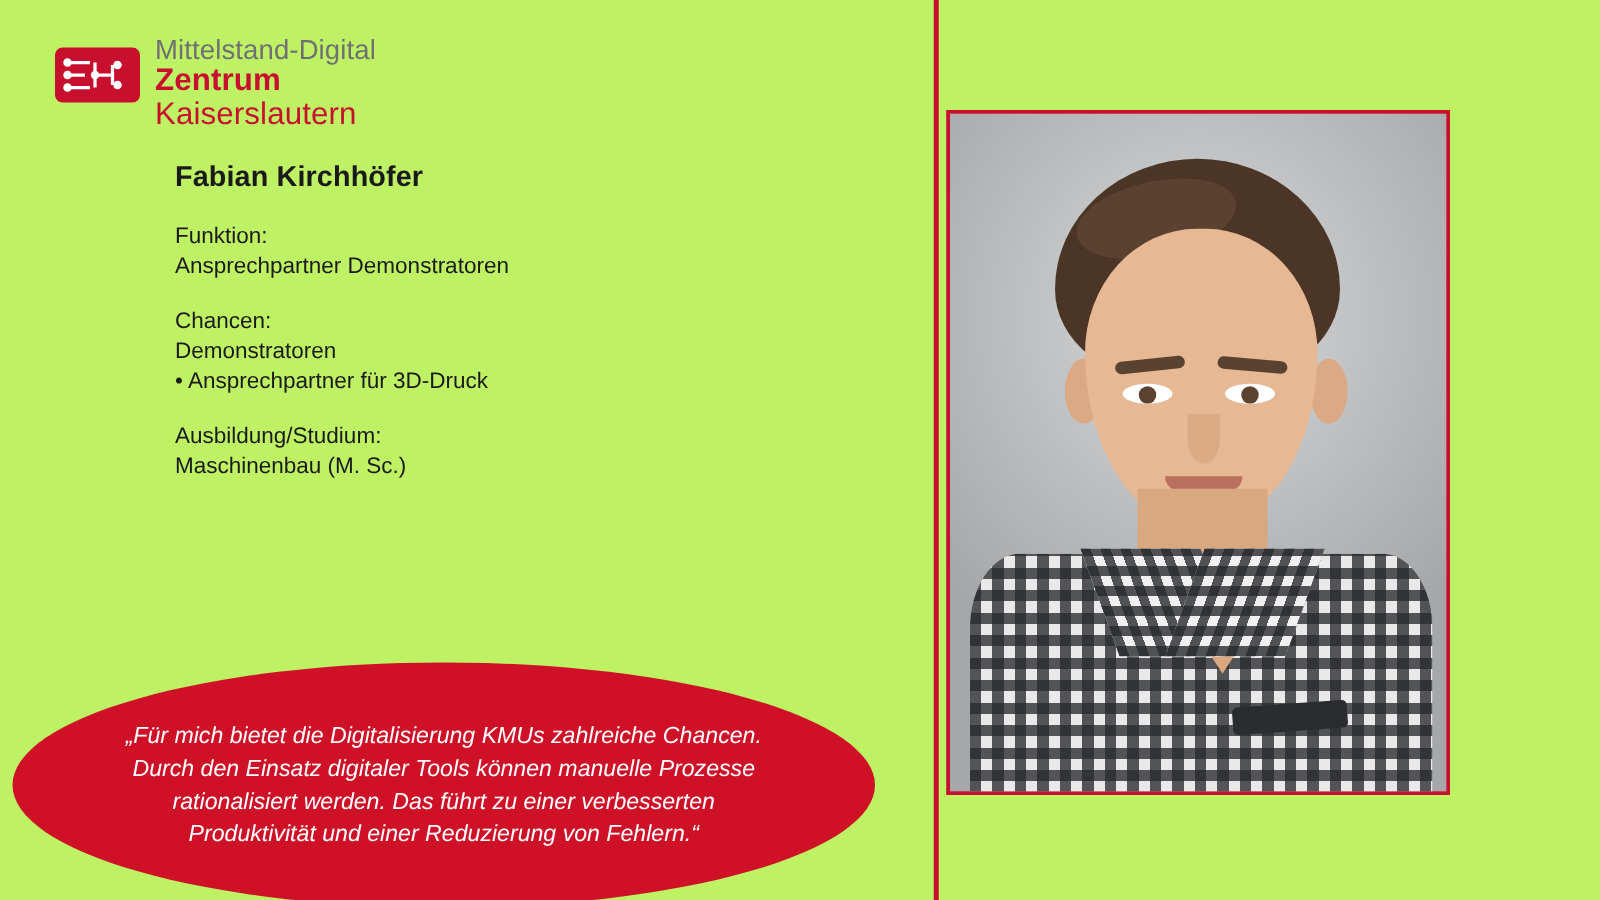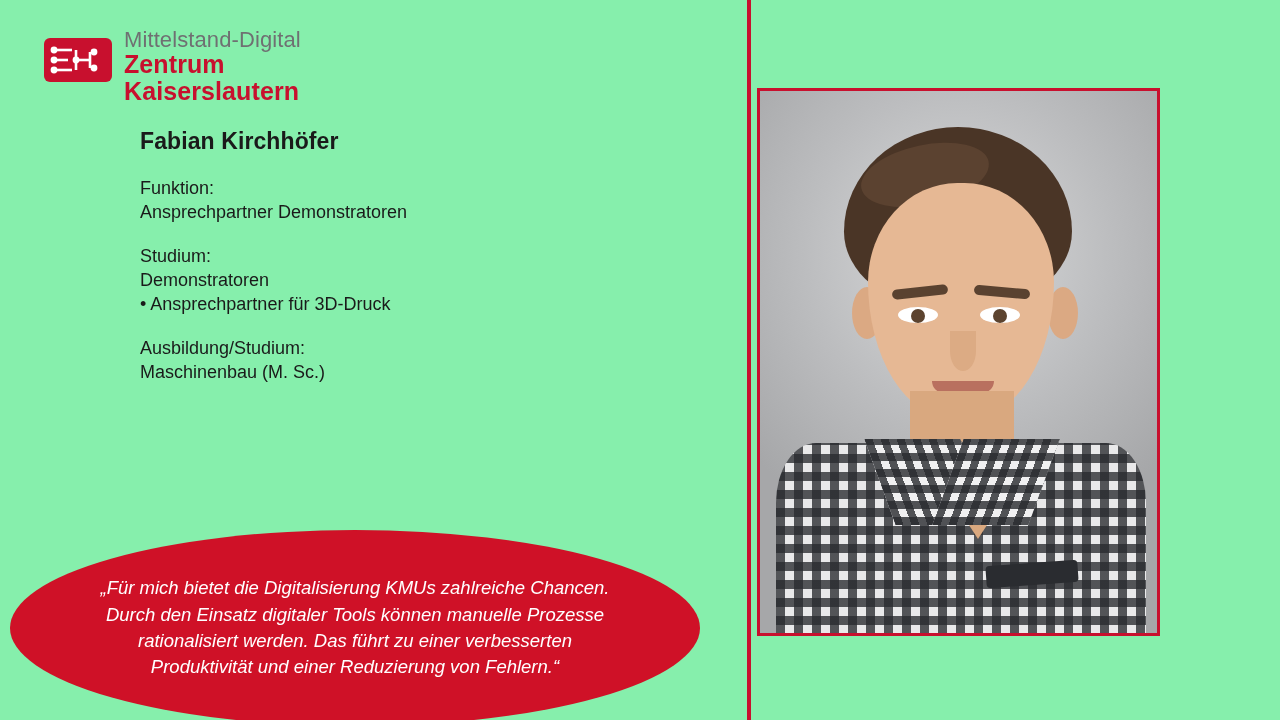--- a/index.html
+++ b/index.html
@@ -7,21 +7,21 @@
     padding: 0;
     background: #ffffff;
   }
   body {
     font-family: "Liberation Sans", sans-serif;
   }
   .slide {
     position: relative;
     width: 1280px;
     height: 720px;
-    background: #86efac;
+    background: #bef264;
     overflow: hidden;
   }
 
   
   .divider {
     position: absolute;
     left: 747px;
     top: 0;
     width: 4px;
     height: 720px;
@@ -54,21 +54,21 @@
   }
   .logo-line2 {
     font-size: 25px;
     color: #c8102e;
     font-weight: 700;
     letter-spacing: .1px;
   }
   .logo-line3 {
     font-size: 25px;
     color: #c8102e;
-    font-weight: 700;
+    font-weight: 400;
     letter-spacing: .1px;
   }
 
   
   .info {
     position: absolute;
     left: 140px;
     top: 128px;
     width: 560px;
     color: #1a1a1a;
@@ -314,21 +314,21 @@
 
   <div class="info">
     <div class="person-name">Fabian Kirchhöfer</div>
 
     <div class="block">
       <div class="block-label">Funktion:</div>
       <div class="block-line">Ansprechpartner Demonstratoren</div>
     </div>
 
     <div class="block">
-      <div class="block-label">Studium:</div>
+      <div class="block-label">Chancen:</div>
       <div class="block-line">Demonstratoren</div>
       <div class="block-line">• Ansprechpartner für 3D-Druck</div>
     </div>
 
     <div class="block">
       <div class="block-label">Ausbildung/Studium:</div>
       <div class="block-line">Maschinenbau (M. Sc.)</div>
     </div>
   </div>
 

